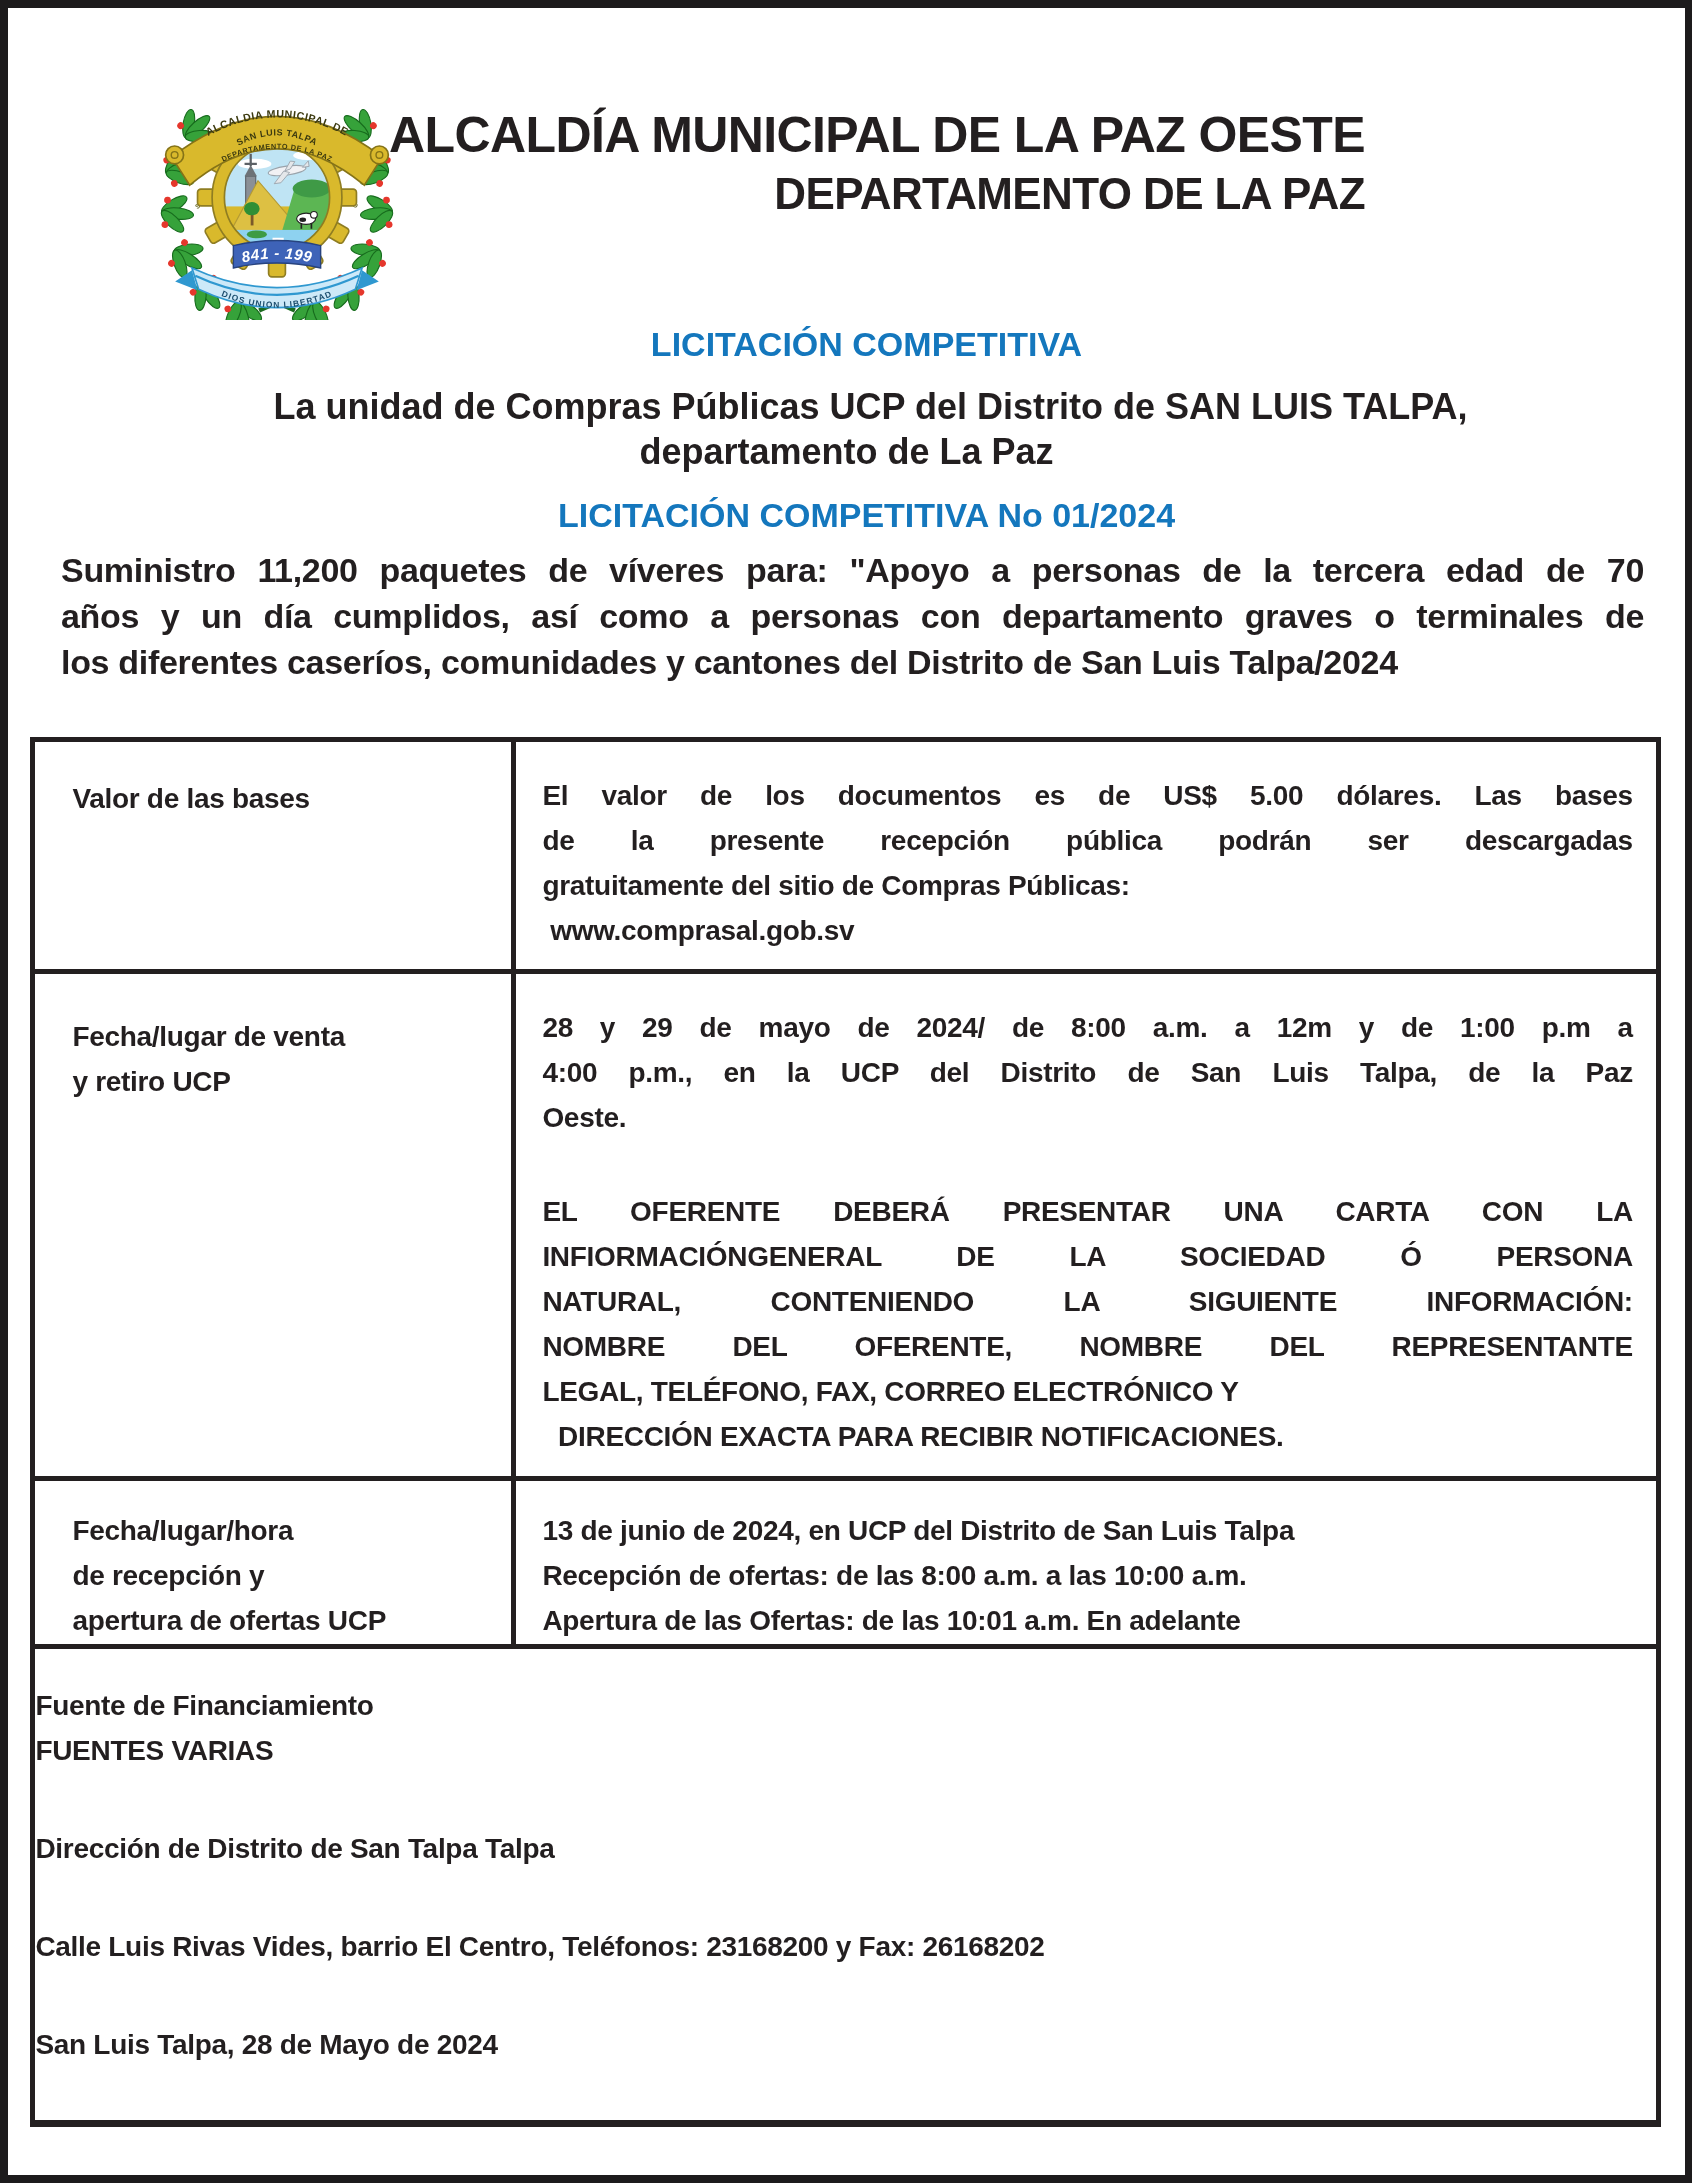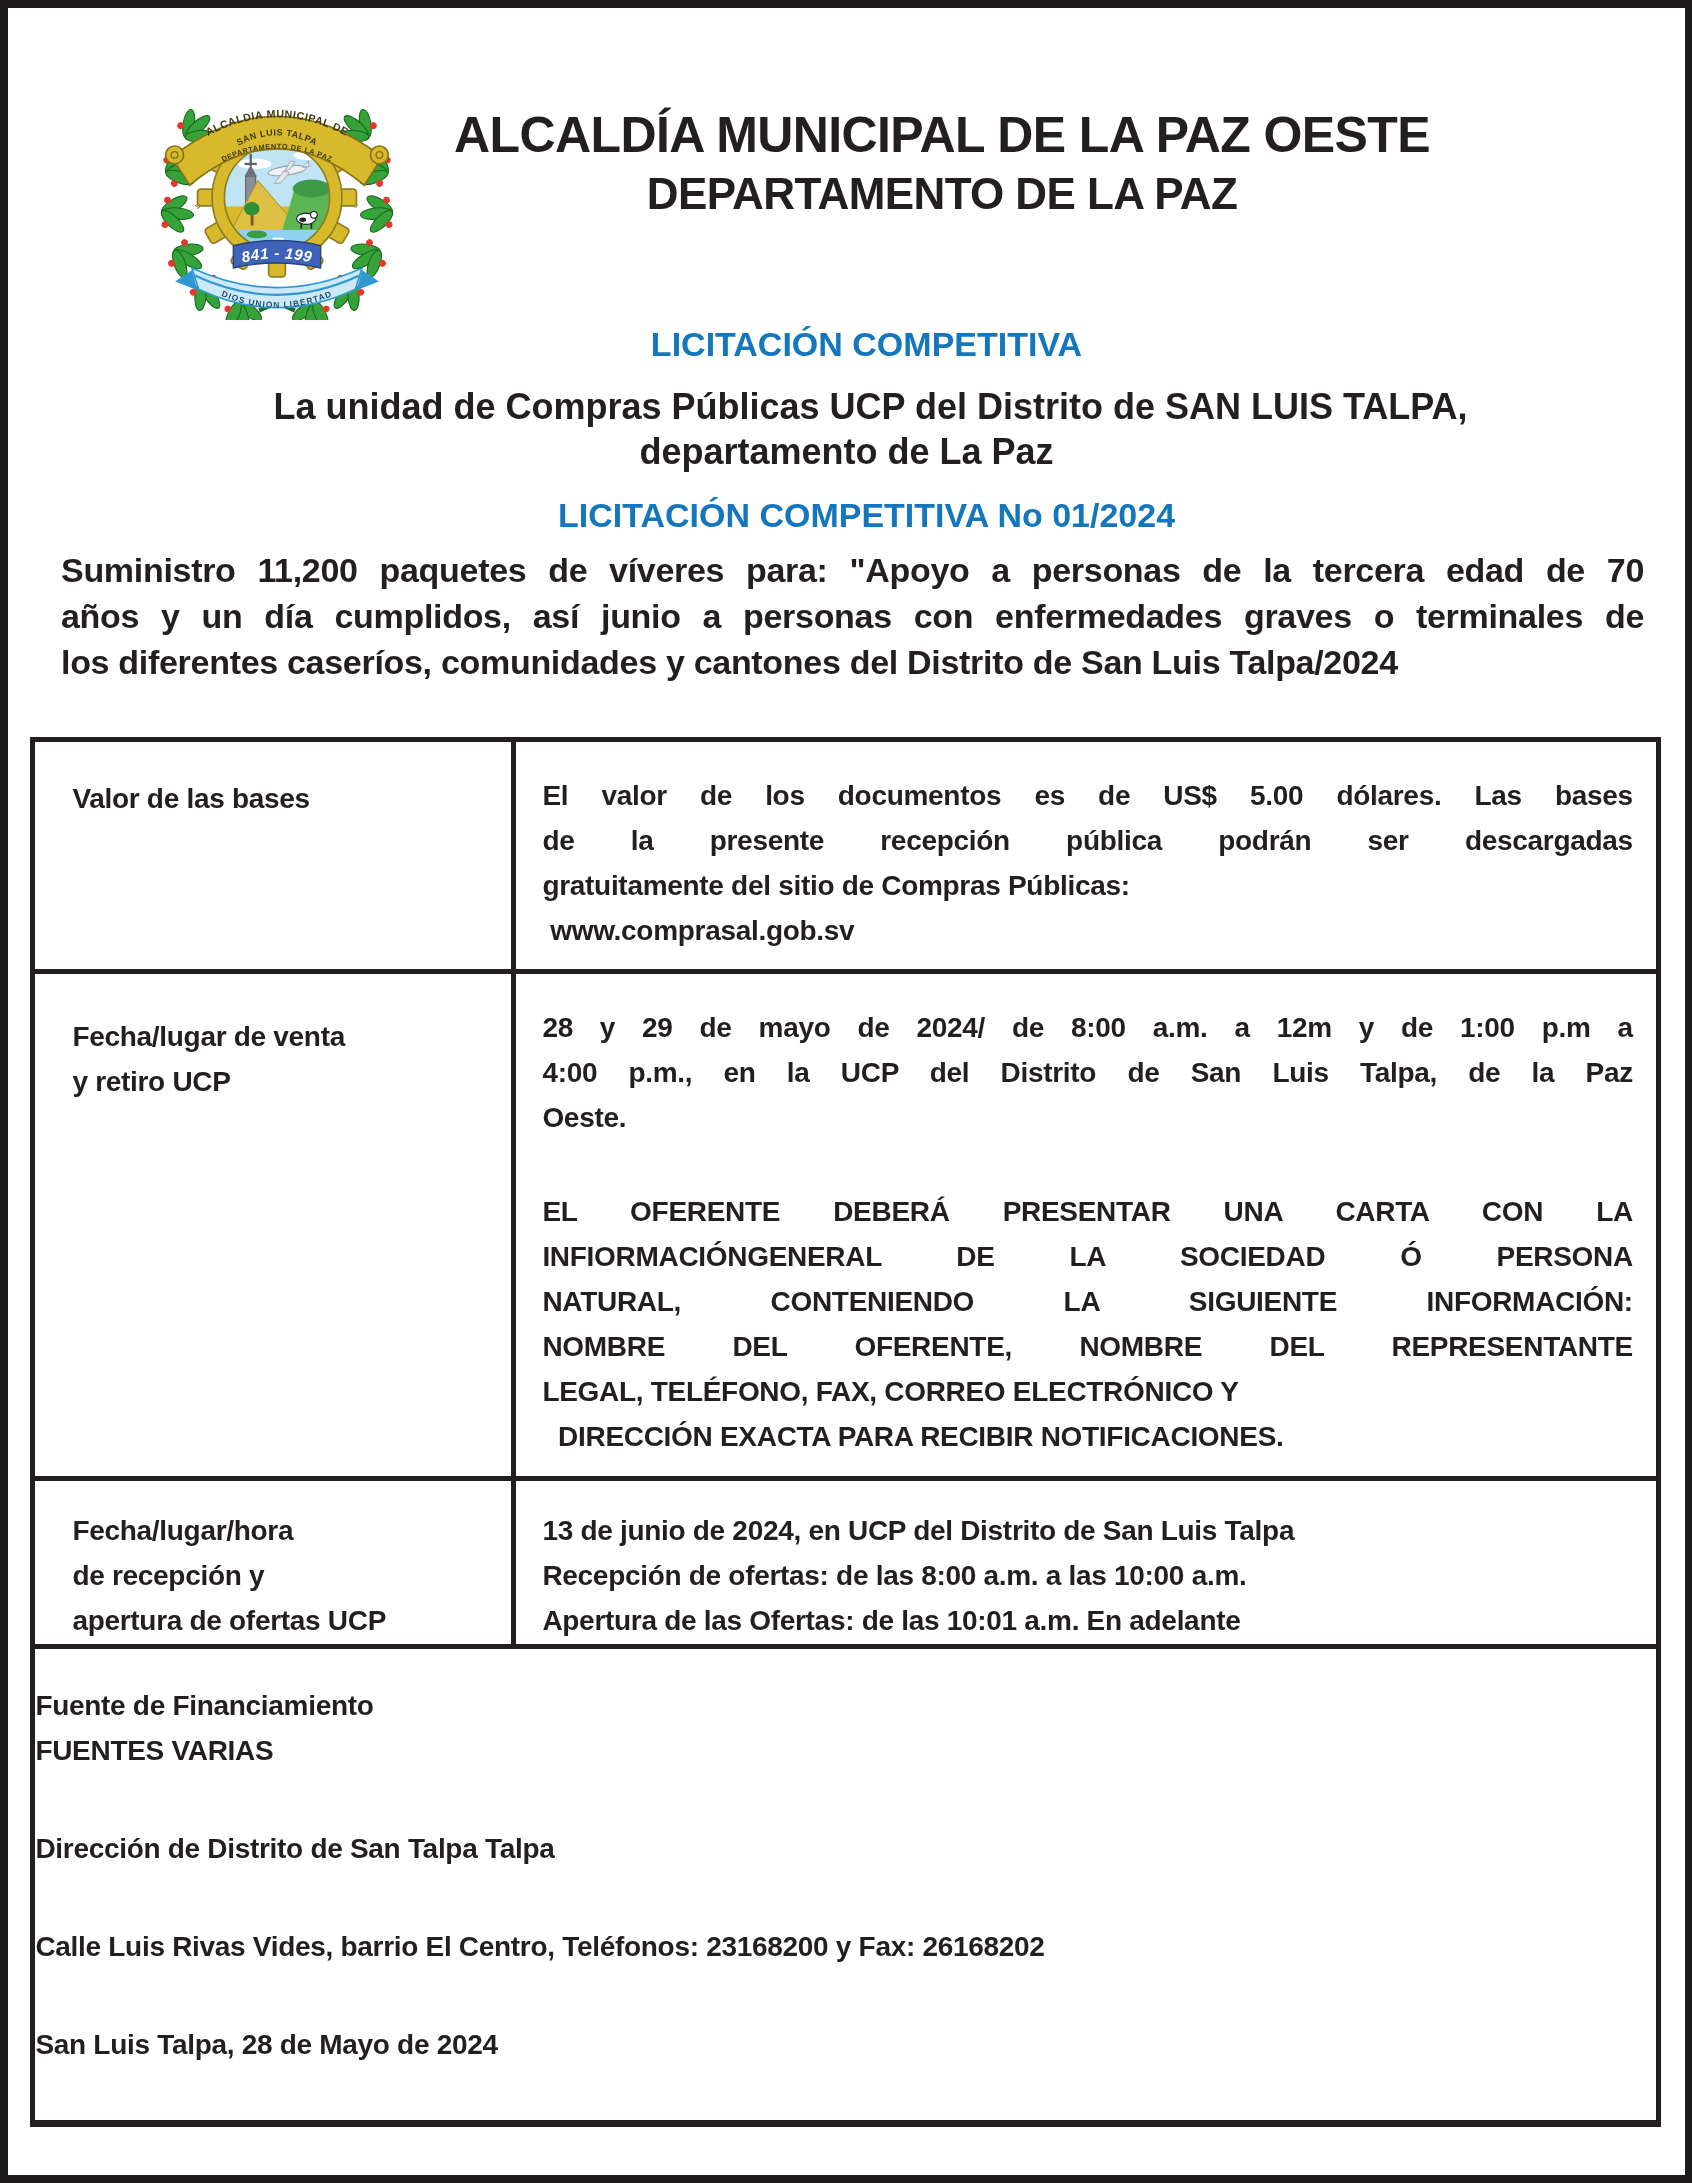--- a/index.html
+++ b/index.html
@@ -2,22 +2,22 @@
 <html style="font-size:9px"><head>
 <meta charset="utf-8">
 <style>
   html,body{margin:0;padding:0;background:#ffffff;}
   body{width:1693px;height:2183px;position:relative;overflow:hidden;
        font-family:"Liberation Sans","DejaVu Sans",sans-serif;font-weight:700;color:#231f20;}
   .page{position:absolute;inset:0;border:8.4px solid #1d1b1c;background:#fff;}
 
   
   .seal{position:absolute;left:101px;top:63px;width:336px;height:249px;}
-  .titles{position:absolute;left:934px;top:96px;transform:translateX(-50%);
-          text-align:center;white-space:nowrap;}
+  .titles{position:absolute;left:869px;top:96px;transform:translateX(-50%);
+          text-align:right;white-space:nowrap;}
   .title1{font-size:50px;line-height:63px;letter-spacing:-0.6px;}
   .title2{font-size:44px;line-height:54px;letter-spacing:-0.6px;}
 
   
   .cline{position:absolute;left:0;width:100%;text-align:center;white-space:nowrap;}
   .blue{color:#1477bd;margin-left:20px;}
   .h1b{top:317px;font-size:34px;}
   .ent1{top:378px;font-size:36px;margin-left:24px;}
   .ent2{top:423px;font-size:36px;}
   .h2b{top:488px;font-size:34px;}
@@ -203,21 +203,21 @@
     <div class="title2">DEPARTAMENTO DE LA PAZ</div>
   </div>
 
   <div class="cline blue h1b">LICITACIÓN COMPETITIVA</div>
   <div class="cline ent1">La unidad de Compras Públicas UCP del Distrito de SAN LUIS TALPA,</div>
   <div class="cline ent2">departamento de La Paz</div>
   <div class="cline blue h2b">LICITACIÓN COMPETITIVA No 01/2024</div>
 
   <div class="para">
     <div class="jl">Suministro 11,200 paquetes de víveres para: "Apoyo a personas de la tercera edad de 70</div>
-    <div class="jl">años y un día cumplidos, así junio a personas con enfermedades graves o terminales de</div>
+    <div class="jl">años y un día cumplidos, así como a personas con departamento graves o terminales de</div>
     <div>los diferentes caseríos, comunidades y cantones del Distrito de San Luis Talpa/2024</div>
   </div>
 
   <div class="tbl">
 
     <div class="cell cl br bb">
       <div>Valor de las bases</div>
     </div>
     <div class="cell cr bb">
       <div class="jl">El valor de los documentos es de US$ 5.00 dólares. Las bases</div>

